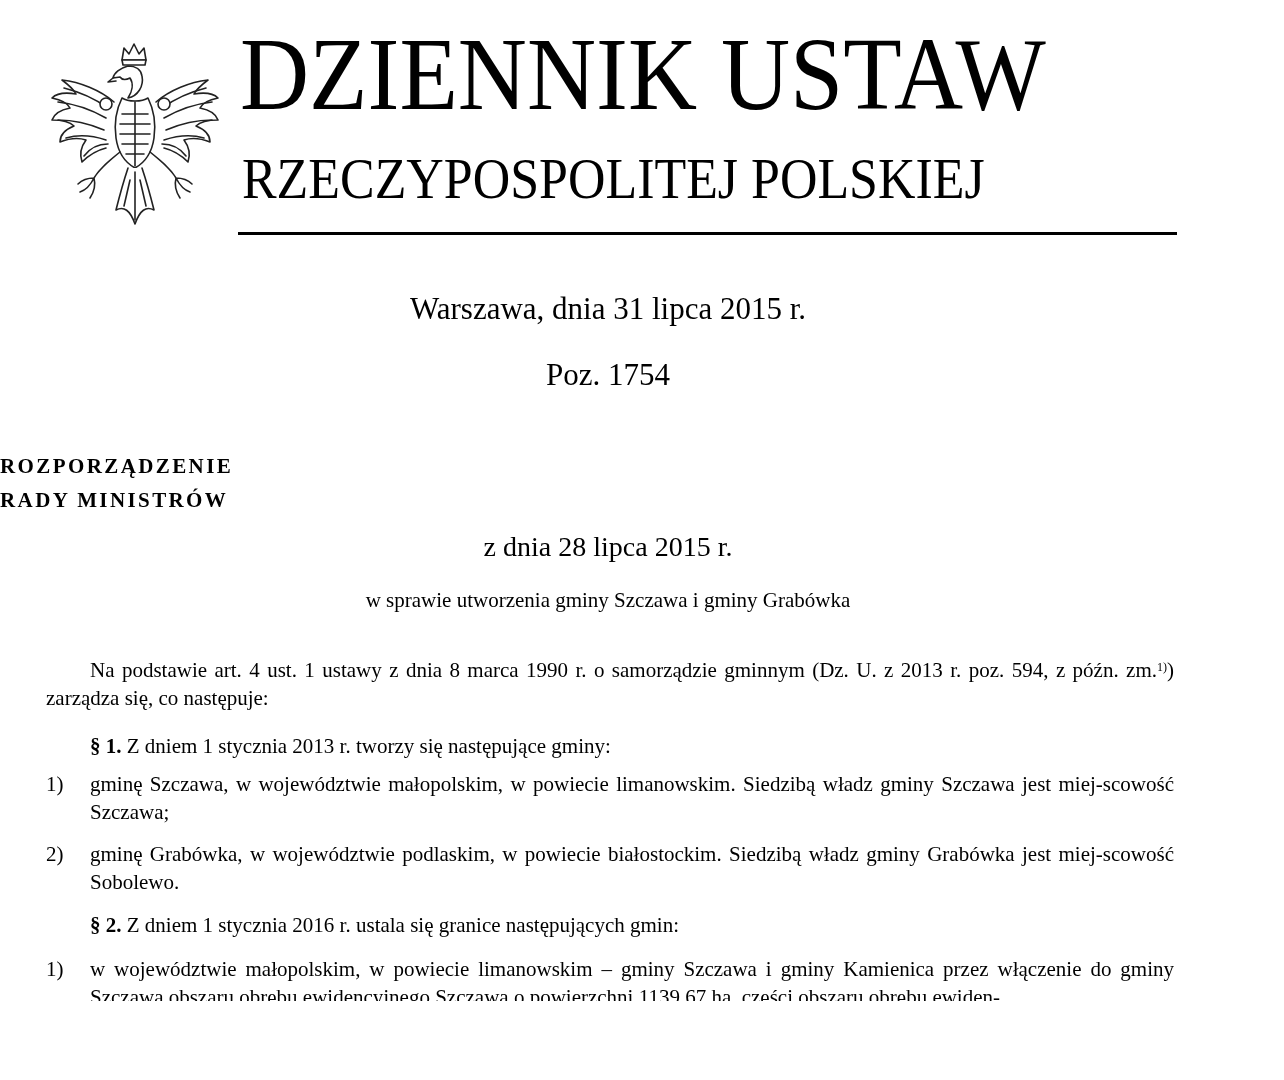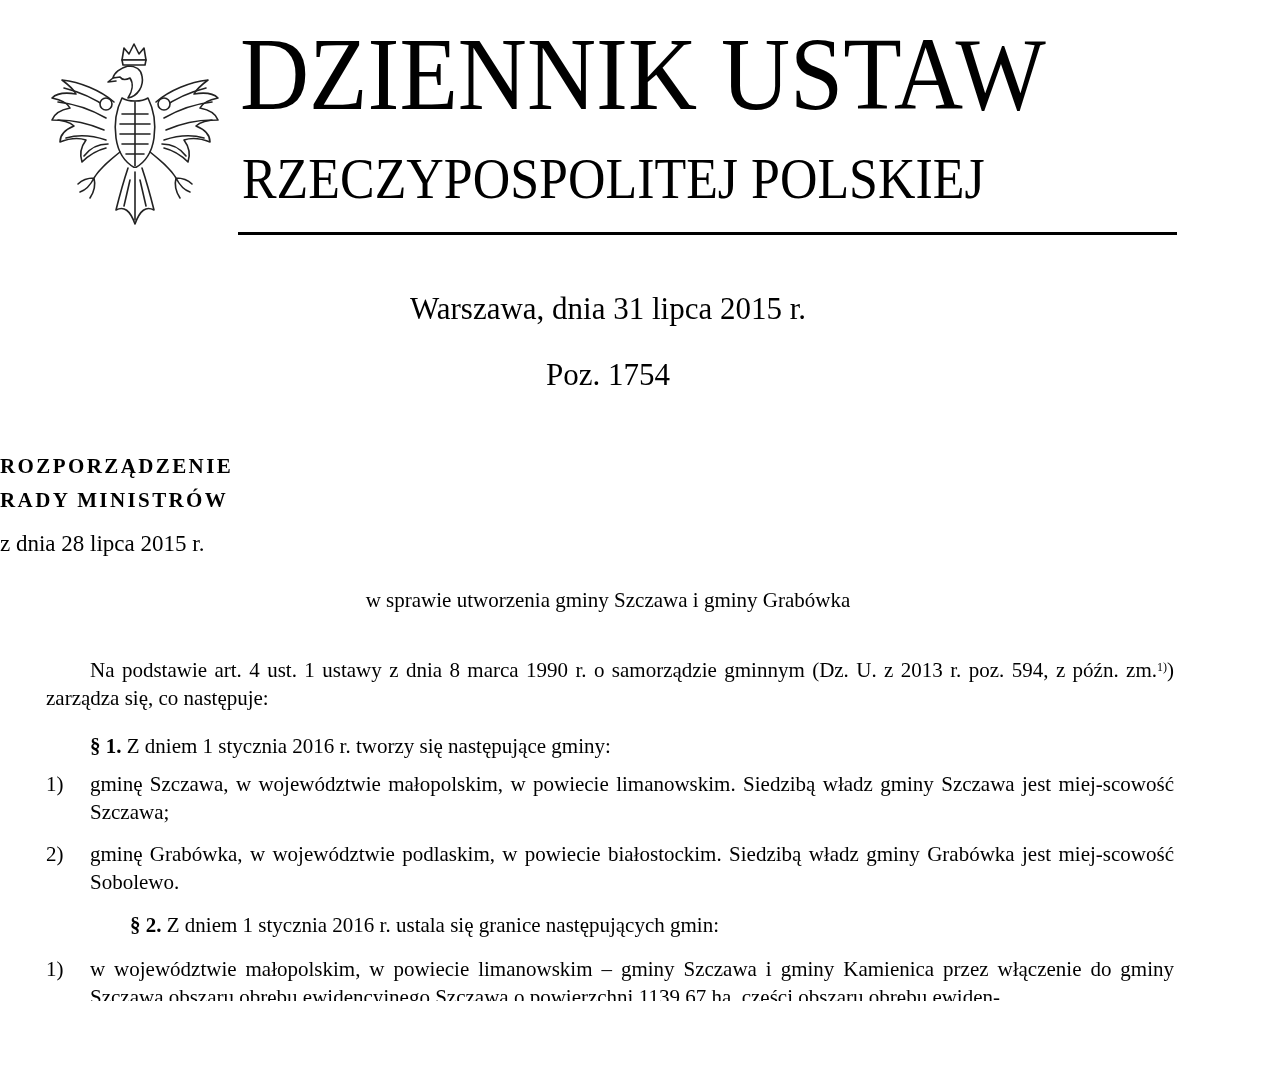--- a/index.html
+++ b/index.html
@@ -93,22 +93,22 @@
       text-align: left;
       font-size: 21px;
       font-weight: bold;
       letter-spacing: 2.4px;
       line-height: 1.2;
     }
     .act-date {
       position: absolute;
       left: 0; width: 1216px;
       top: 530px;
-      text-align: left;
-      font-size: 23px;
+      text-align: center;
+      font-size: 28px;
       line-height: 1.2;
     }
     .act-title {
       position: absolute;
       left: 0; width: 1216px;
       top: 588px;
       text-align: center;
       font-size: 21px;
       font-weight: normal;
       line-height: 1.2;
@@ -134,21 +134,21 @@
     }
     .section-heading {
       position: absolute;
       left: 90px;
       font-size: 21px;
       line-height: 28px;
       white-space: nowrap;
     }
     .section-heading b { font-weight: bold; }
     .sec1 { top: 732px; }
-    .sec2 { top: 911px; margin-left: 40px; }
+    .sec2 { top: 911px; }
 
     .list-item {
       position: absolute;
       left: 46px;
       width: 1128px;
       font-size: 21px;
       line-height: 28px;
     }
     .list-item .num {
       position: absolute;
@@ -221,21 +221,21 @@
   <div class="issue-date">Warszawa, dnia 31 lipca 2015 r.</div>
   <div class="issue-pos">Poz. 1754</div>
 
   <div class="act-type">ROZPORZĄDZENIE</div>
   <div class="act-authority">RADY MINISTRÓW</div>
   <div class="act-date">z dnia 28 lipca 2015 r.</div>
   <div class="act-title">w sprawie utworzenia gminy Szczawa i gminy Grabówka</div>
 
   <div class="body-block preamble"><span>Na podstawie art. 4 ust. 1 ustawy z dnia 8 marca 1990 r. o samorządzie gminnym (Dz. U. z 2013 r. poz. 594, z późn. zm.</span><sup>1)</sup><span>) zarządza się, co następuje:</span></div>
 
-  <div class="section-heading sec1"><b>§ 1.</b><span> Z dniem 1 stycznia 2016 r. tworzy się następujące gminy:</span></div>
+  <div class="section-heading sec1"><b>§ 1.</b><span> Z dniem 1 stycznia 2013 r. tworzy się następujące gminy:</span></div>
 
   <div class="list-item li-1-1">
     <span class="num">1)</span>
     <div class="txt">gminę Szczawa, w województwie małopolskim, w powiecie limanowskim. Siedzibą władz gminy Szczawa jest miej-scowość Szczawa;</div>
   </div>
   <div class="list-item li-1-2">
     <span class="num">2)</span>
     <div class="txt">gminę Grabówka, w województwie podlaskim, w powiecie białostockim. Siedzibą władz gminy Grabówka jest miej-scowość Sobolewo.</div>
   </div>
 

